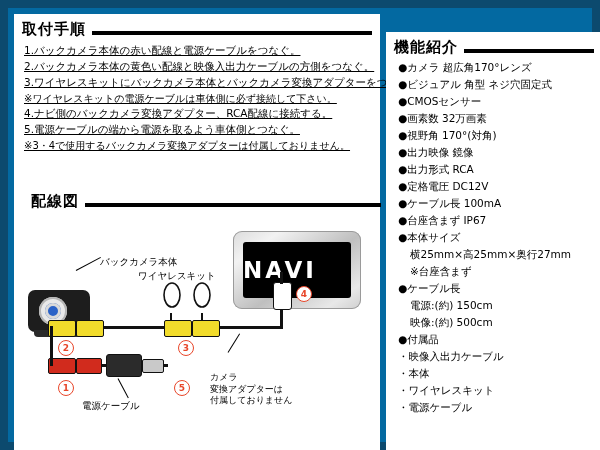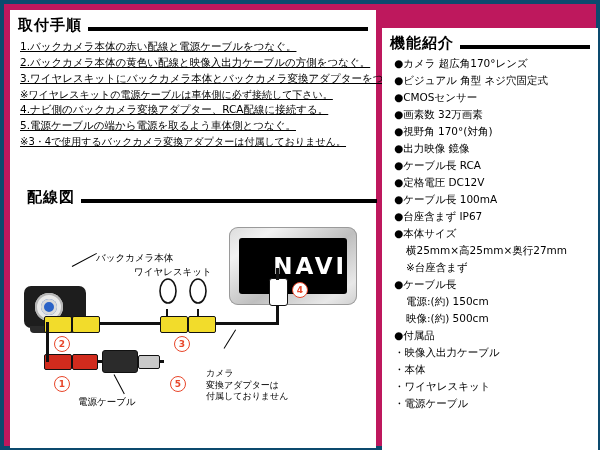--- a/index.html
+++ b/index.html
@@ -5,22 +5,22 @@
   html,body{margin:0;padding:0;}
   body{
     width:600px;height:450px;
     background:#1b1b1b;
     font-family:"DejaVu Sans","Liberation Sans",sans-serif;
     overflow:hidden;
   }
   .page{
     position:relative;width:600px;height:450px;
     box-sizing:border-box;
-    border:4px solid #0c4a6e;
-    background:#be185d;
+    border:8px solid #0c4a6e;
+    background:#0369a1;
   }
   .panel{
     position:absolute;background:#ffffff;
   }
   
   #left-panel{left:6px;top:6px;width:366px;height:438px;}
   #right-panel{left:378px;top:24px;width:216px;height:438px;}
 
   .sec-title{
     font-size:15px;font-weight:bold;color:#000;
@@ -49,21 +49,21 @@
   
   .navi-box{
     position:absolute;left:219px;top:17px;width:128px;height:78px;
     background:linear-gradient(145deg,#dcdcdc 0%,#f2f2f2 20%,#bfbfbf 55%,#e8e8e8 85%,#cfcfcf 100%);
     border-radius:9px;
     box-shadow:inset 0 0 0 1px #9a9a9a;
   }
   .navi-inner{
     position:absolute;left:10px;top:11px;right:10px;bottom:11px;
     background:#000;border-radius:3px;
-    display:flex;align-items:center;justify-content:flex-end;
+    display:flex;align-items:center;justify-content:flex-start;
   }
   .navi-text{
     color:#fff;font-size:23px;font-weight:bold;letter-spacing:3px;
     font-family:"DejaVu Sans","Liberation Sans",sans-serif;
   }
 
   
   .cam-body{
     position:absolute;left:14px;top:76px;width:62px;height:42px;
     background:#1d1d1d;border-radius:7px;
@@ -204,21 +204,21 @@
       <span class="title-bar"></span>
     </div>
 
     <div class="specs">
       <div>●カメラ 超広角170°レンズ</div>
       <div>●ビジュアル 角型 ネジ穴固定式</div>
       <div>●CMOSセンサー</div>
       <div>●画素数 32万画素</div>
       <div>●視野角 170°(対角)</div>
       <div>●出力映像 鏡像</div>
-      <div>●ケーブル長 RCA</div>
+      <div>●出力形式 RCA</div>
       <div>●定格電圧 DC12V</div>
       <div>●ケーブル長 100mA</div>
       <div>●台座含まず IP67</div>
       <div>●本体サイズ</div>
       <div class="indent">横25mm×高25mm×奥行27mm</div>
       <div class="indent">※台座含まず</div>
       <div>●ケーブル長</div>
       <div class="indent">電源:(約) 150cm</div>
       <div class="indent">映像:(約) 500cm</div>
       <div>●付属品</div>

